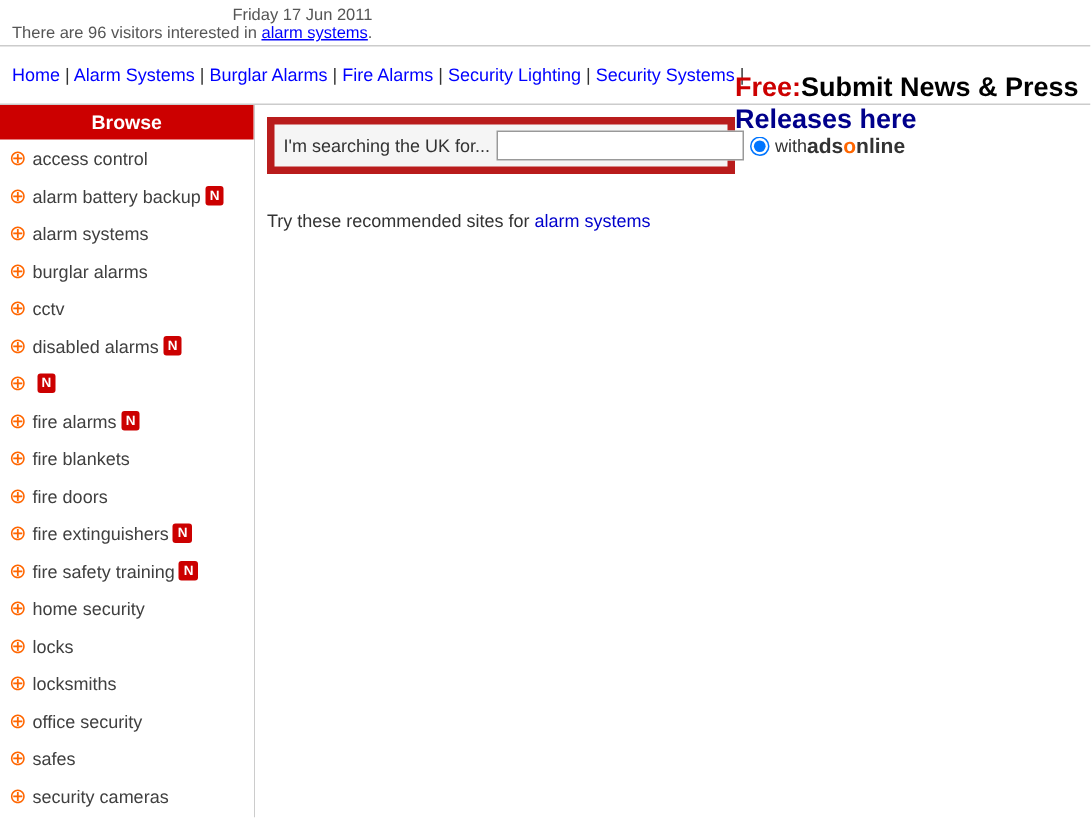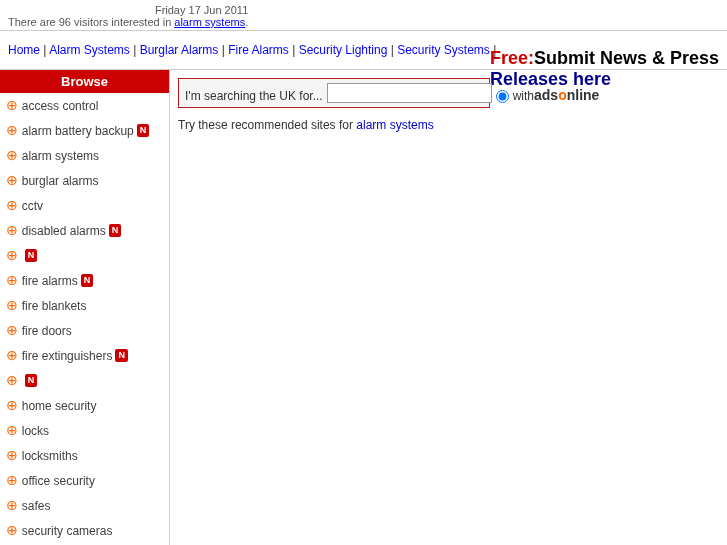--- a/index.html
+++ b/index.html
@@ -29,21 +29,21 @@
       font-size: 9px;
       font-weight: bold;
       padding: 0 3px;
       border-radius: 2px;
       margin-left: 3px;
       vertical-align: middle;
     }
 
     
     #content { flex: 1; padding: 8px; }
-    #search-bar { display: flex; align-items: flex-end; margin-bottom: 10px; border: 1px solid #b91c1c; padding: 4px 6px; background: #f5f5f5; }
+    #search-bar { display: flex; align-items: center; margin-bottom: 24px; border: 5px solid #b91c1c; padding: 4px 6px; background: #f5f5f5; }
     #search-label { font-size: 12px; color: #333; white-space: nowrap; margin-right: 4px; }
     #search-input { border: 1px solid #999; padding: 2px 4px; font-size: 12px; width: 180px; }
     #search-radio { margin: 0 4px; }
     #ads-label { font-size: 14px; font-weight: bold; color: #333; }
     #ads-label span.ads-o { color: #ff6600; }
 
     #recommend-line { font-size: 12px; margin-bottom: 8px; }
     #recommend-line a { color: #00c; text-decoration: none; }
 
     #press-release { float: right; font-size: 18px; font-weight: bold; margin-top: -30px; }
@@ -126,20 +126,21 @@
           <span class="sidebar-bullet">⊕</span>
           <a href="#">fire doors</a>
         </div>
         <div class="sidebar-item">
           <span class="sidebar-bullet">⊕</span>
           <a href="#">fire extinguishers</a>
           <span class="new-badge">N</span>
         </div>
         <div class="sidebar-item">
           <span class="sidebar-bullet">⊕</span>
+          <a href="#">fire safety training</a>
           <span class="new-badge">N</span>
         </div>
         <div class="sidebar-item">
           <span class="sidebar-bullet">⊕</span>
           <a href="#">home security</a>
         </div>
         <div class="sidebar-item">
           <span class="sidebar-bullet">⊕</span>
           <a href="#">locks</a>
         </div>

